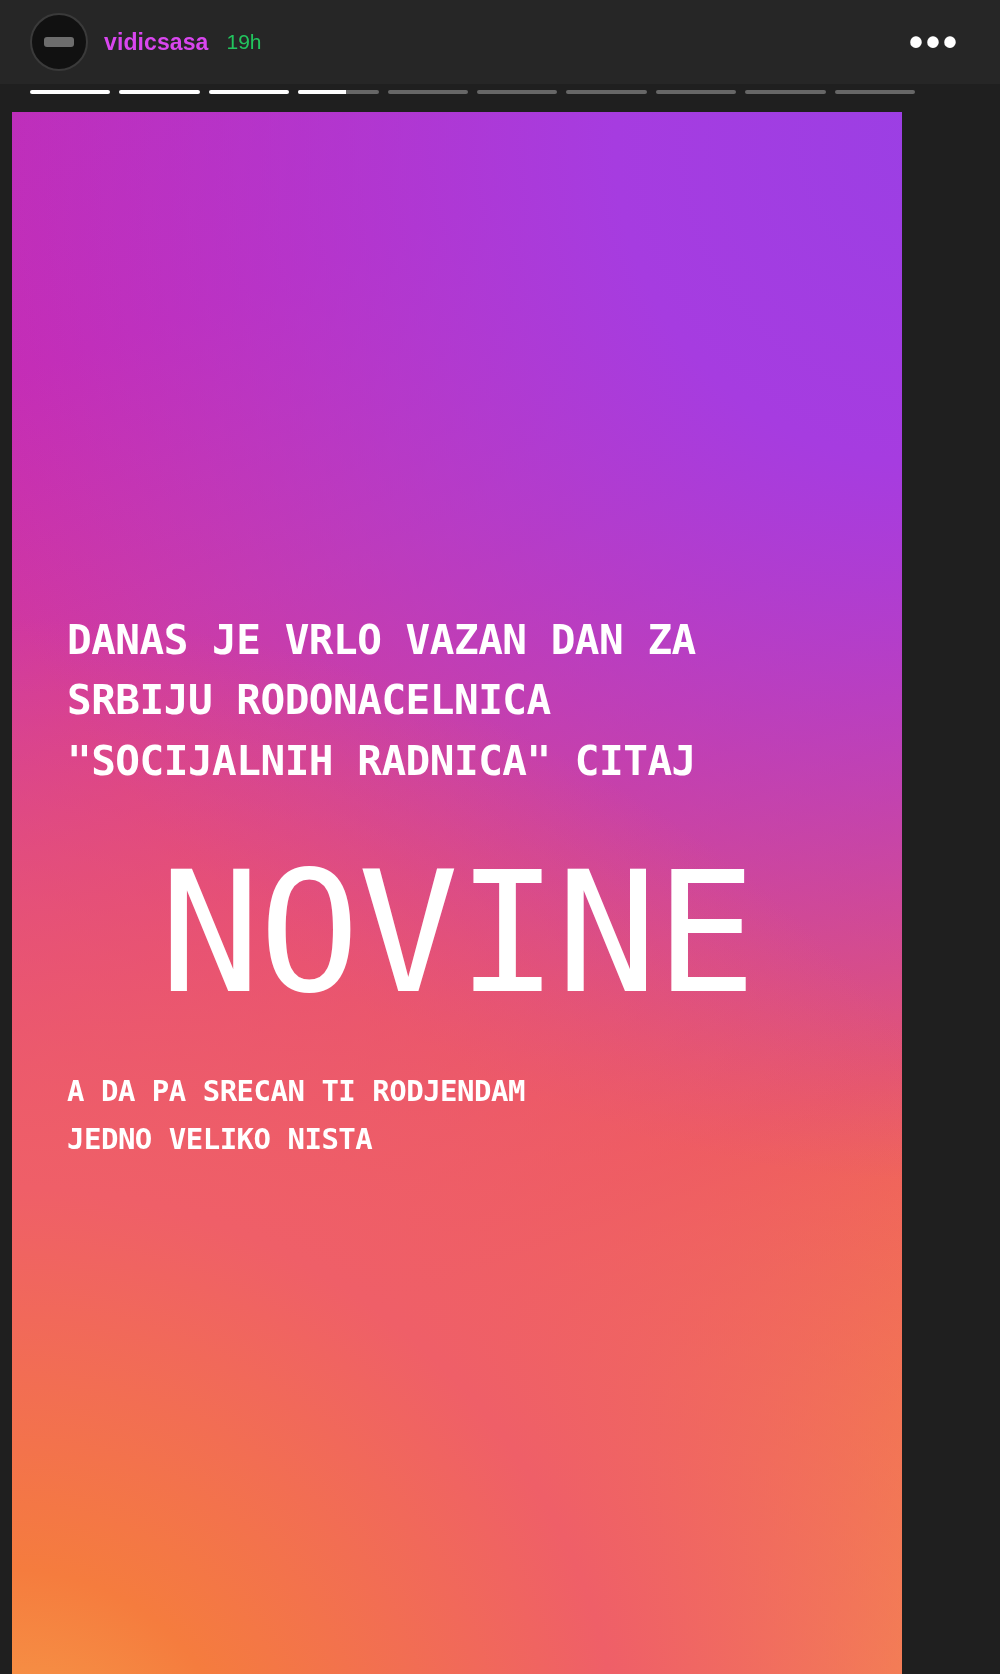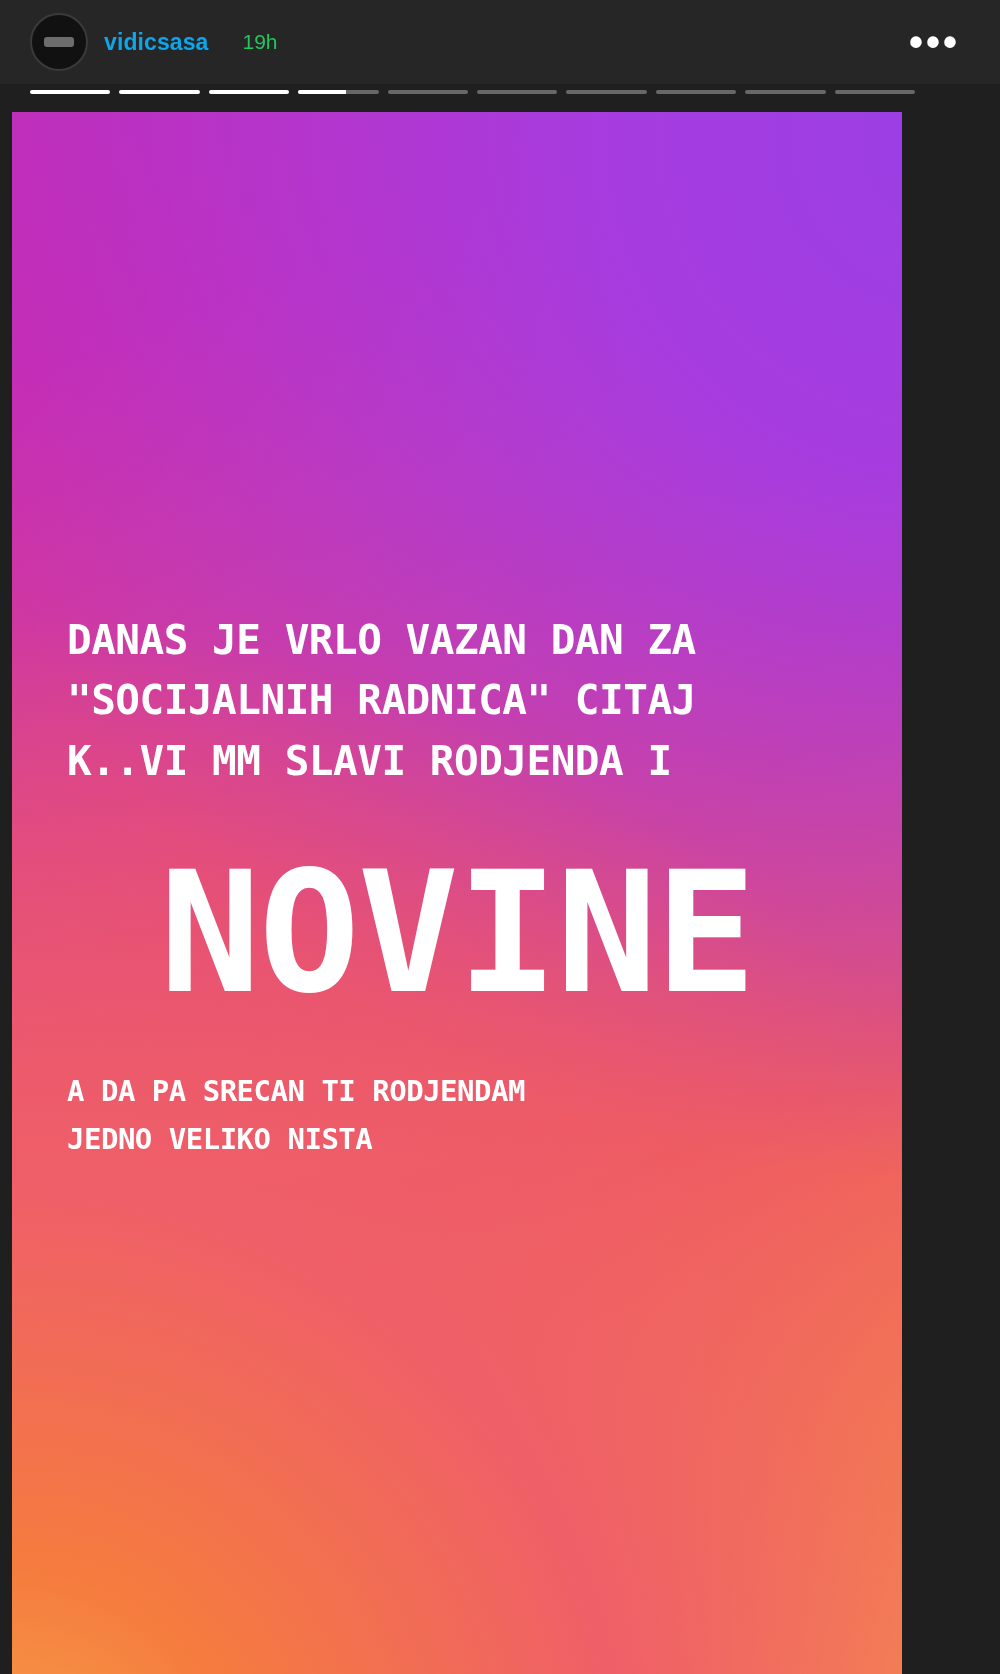--- a/index.html
+++ b/index.html
@@ -56,25 +56,25 @@
     left: 50%;
     top: 50%;
     transform: translate(-50%, -50%);
     width: 30px;
     height: 10px;
     background: #6d6d6d;
     border-radius: 3px;
   }
 
   .username {
-    color: #0ea5e9;
+    color: #d946ef;
     font-size: 23px;
     font-weight: bold;
     letter-spacing: 0.1px;
-    margin-right: 34px;
+    margin-right: 18px;
     white-space: nowrap;
   }
 
   .timestamp {
     color: #22c55e;
     font-size: 21px;
     font-weight: normal;
     white-space: nowrap;
   }
 
@@ -156,21 +156,21 @@
   }
 
   .para-top .line {
     font-size: 41px;
     margin-bottom: 12px;
   }
 
   .headline {
     color: #ffffff;
     font-family: "DejaVu Sans Mono", monospace;
-    font-weight: bold;
+    font-weight: normal;
     font-size: 168px;
     line-height: 1.05;
     letter-spacing: -2px;
     text-align: center;
     margin: 48px 0 52px 0;
     white-space: nowrap;
   }
 
   .para-bottom .line {
     font-size: 29px;
@@ -203,22 +203,22 @@
     <div class="progress-seg"></div>
     <div class="progress-seg"></div>
     <div class="progress-seg"></div>
   </div>
 
   <div class="story-media">
     <div class="story-text-block">
 
       <div class="para-top">
         <div class="line">DANAS JE VRLO VAZAN DAN ZA</div>
+        <div class="line">SRBIJU RODONACELNICA</div>
         <div class="line">"SOCIJALNIH RADNICA" CITAJ</div>
-        <div class="line">K..VI  MM SLAVI RODJENDA I</div>
       </div>
 
       <div class="headline">NOVINE</div>
 
       <div class="para-bottom">
         <div class="line">A DA PA SRECAN TI RODJENDAM</div>
         <div class="line">JEDNO VELIKO NISTA</div>
       </div>
 
     </div>

